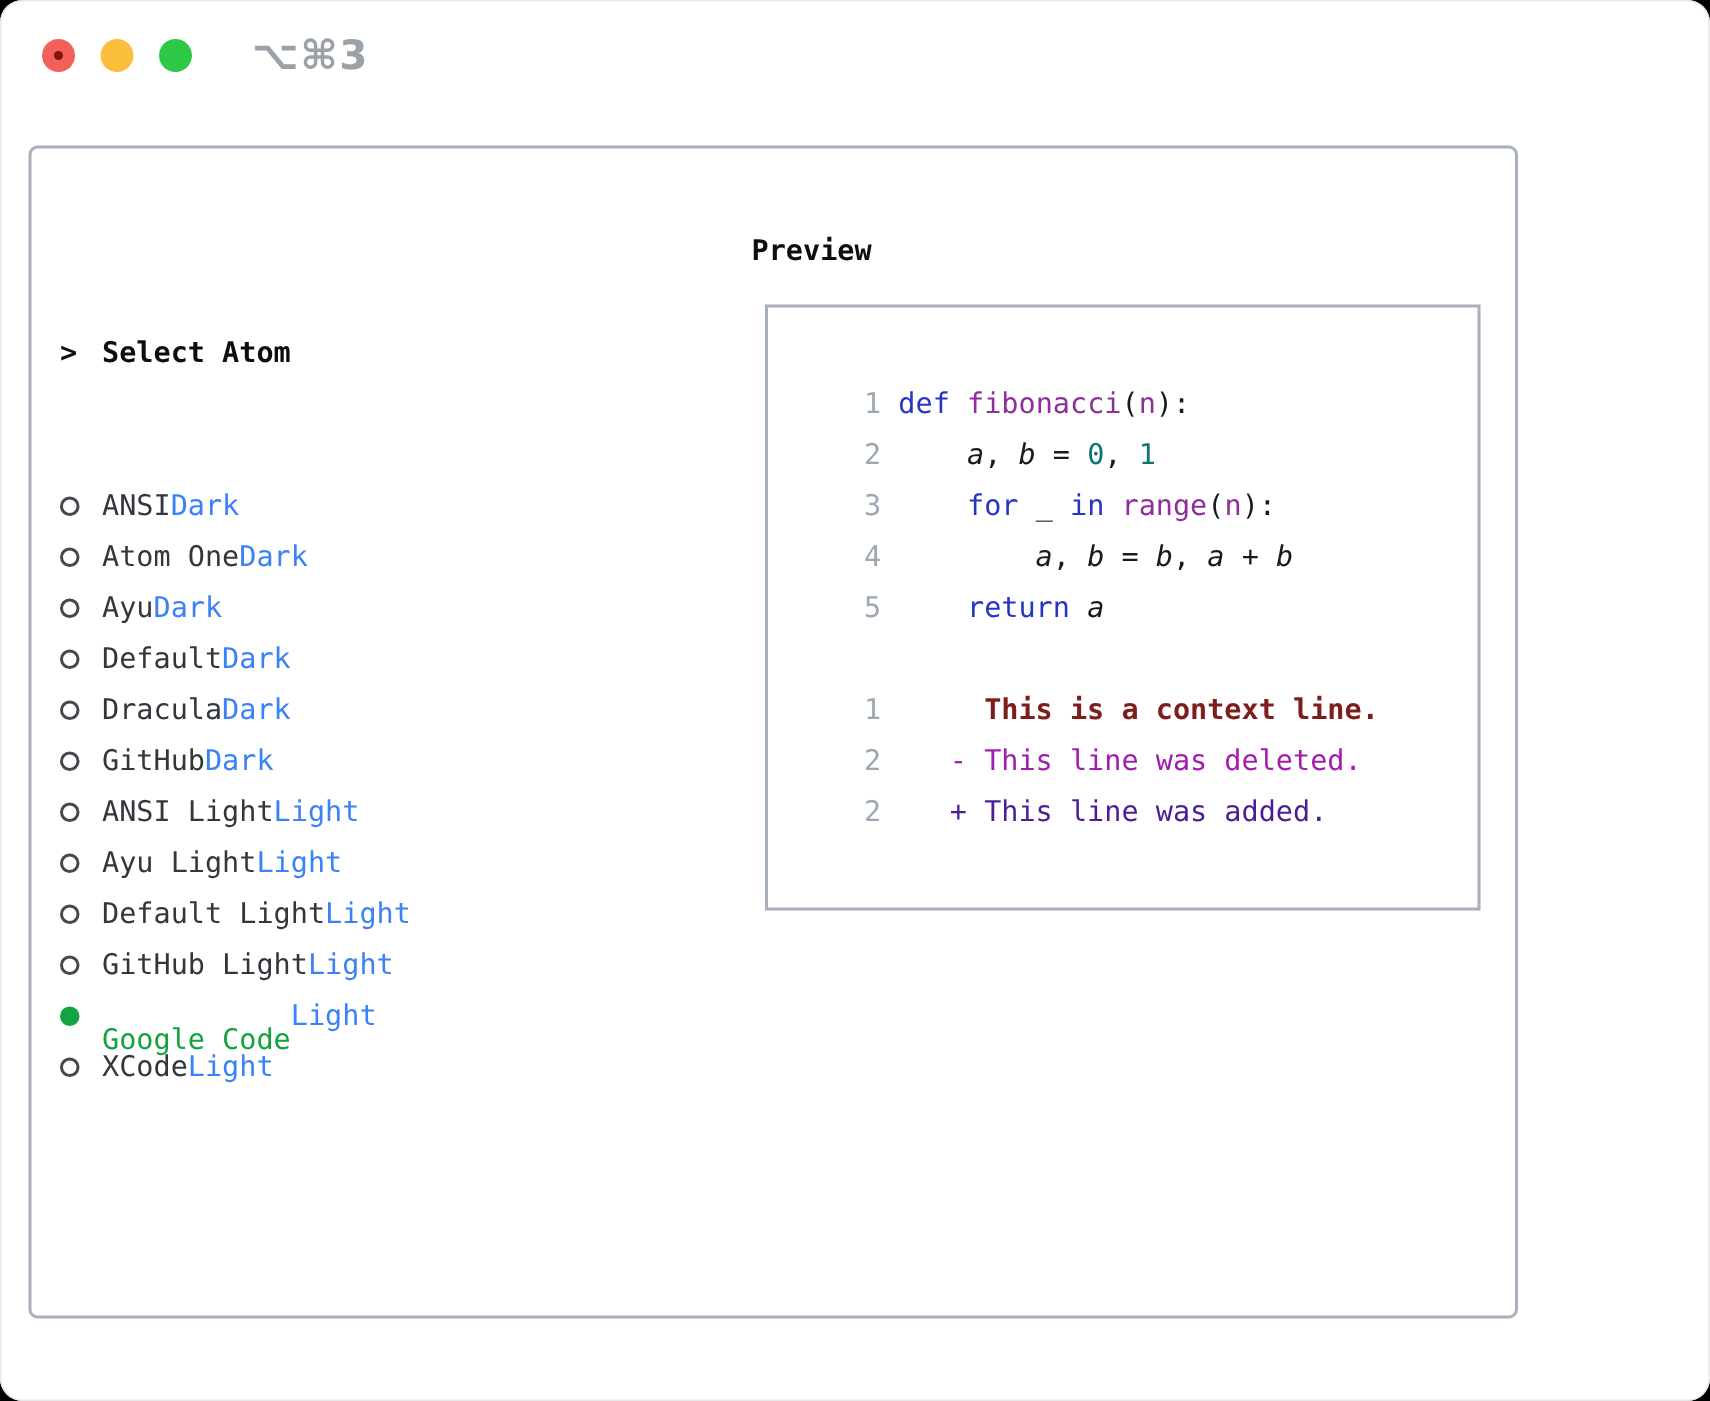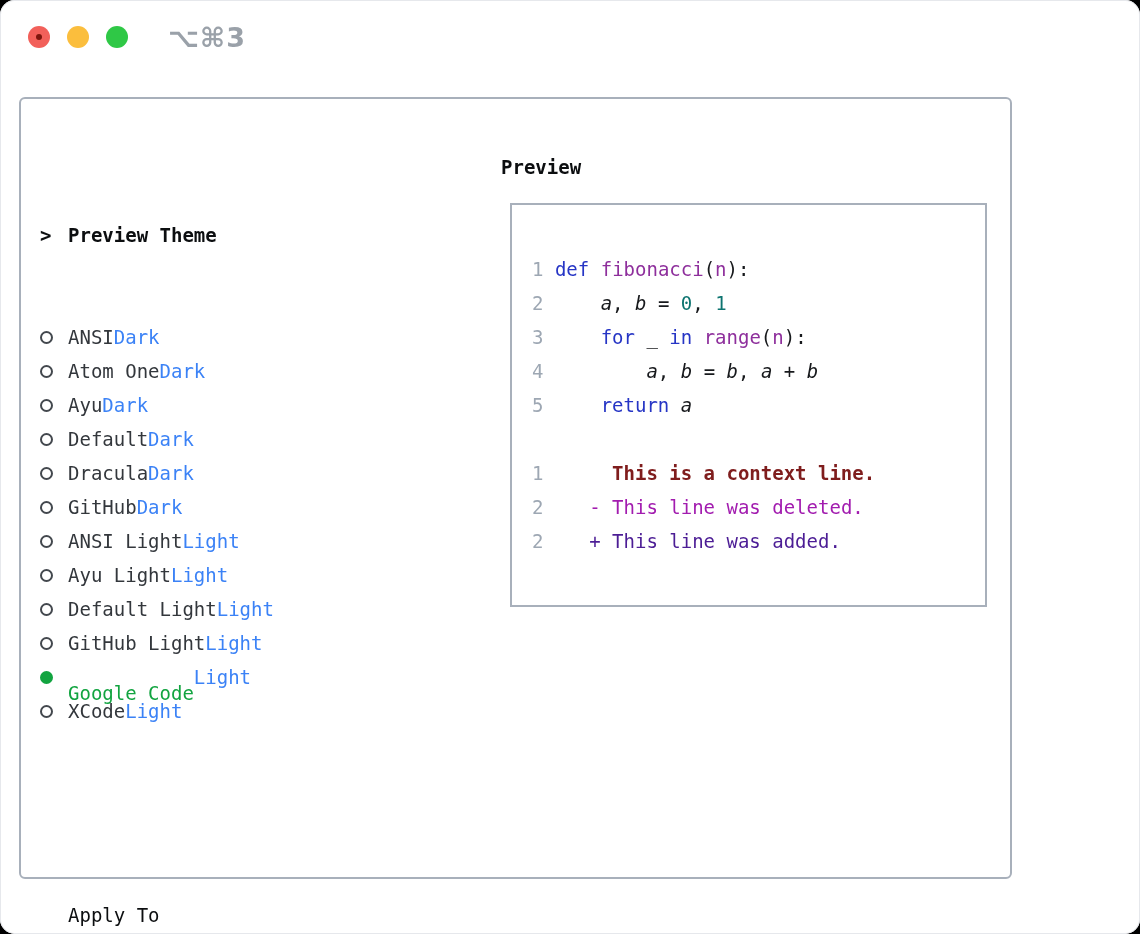--- a/index.html
+++ b/index.html
@@ -43,21 +43,21 @@
   .apply-hdr { padding-left:28px; color:#0c0e10; }
   .left-col  { position:absolute; left:19px; top:51px; }
   .spacer { height:34px; }
   
   .preview-label { position:absolute; left:480px; top:51px; font-weight:700; color:#0c0e10; }
   .preview-box {
     position:absolute; left:489px; top:104px; width:477px; height:404px;
     border:2px solid #a8b0bb; background:#fff;
   }
   .code { position:absolute; left:20px; top:47px; }
-  .code-line { height:34px; white-space:pre; }
+  .code-line { height:34px; white-space:pre;margin-left:44px; }
   .lnum { color:#9da7b3; }
   .kw  { color:#2635c5; }
   .fn  { color:#8e2f9c; }
   .arg { color:#8e2f9c; }
   .var { color:#17191c; font-style:italic; }
   .lit { color:#0d7470; }
   .pl  { color:#17191c; }
   .ctx { color:#7f1d1d;font-weight:bold; }
   .del { color:#a21caf; }
   .add { color:#4c1d95; }
@@ -71,25 +71,24 @@
     <div class="light close"></div>
     <div class="light min"></div>
     <div class="light zoom"></div>
     <div class="title">⌥⌘3</div>
   </div>
 
   <div class="panel">
 
     <div class="left-col mono">
       <div class="row">
-        <span class="prefix">&gt;</span><span class="hdr">Preview Theme</span>
+        <span class="prefix">&gt;</span><span class="hdr">Select Atom</span>
       </div>
       <div id="theme-list"><div class="row"><span class="bullet-cell"><span class="ring"></span></span><span class="name">ANSI</span> <span class="variant">Dark</span></div><div class="row"><span class="bullet-cell"><span class="ring"></span></span><span class="name">Atom One</span> <span class="variant">Dark</span></div><div class="row"><span class="bullet-cell"><span class="ring"></span></span><span class="name">Ayu</span> <span class="variant">Dark</span></div><div class="row"><span class="bullet-cell"><span class="ring"></span></span><span class="name">Default</span> <span class="variant">Dark</span></div><div class="row"><span class="bullet-cell"><span class="ring"></span></span><span class="name">Dracula</span> <span class="variant">Dark</span></div><div class="row"><span class="bullet-cell"><span class="ring"></span></span><span class="name">GitHub</span> <span class="variant">Dark</span></div><div class="row"><span class="bullet-cell"><span class="ring"></span></span><span class="name">ANSI Light</span> <span class="variant">Light</span></div><div class="row"><span class="bullet-cell"><span class="ring"></span></span><span class="name">Ayu Light</span> <span class="variant">Light</span></div><div class="row"><span class="bullet-cell"><span class="ring"></span></span><span class="name">Default Light</span> <span class="variant">Light</span></div><div class="row"><span class="bullet-cell"><span class="ring"></span></span><span class="name">GitHub Light</span> <span class="variant">Light</span></div><div class="row"><span class="bullet-cell"><span class="ring on"></span></span><span class="name sel">Google Code</span> <span class="variant">Light</span></div><div class="row"><span class="bullet-cell"><span class="ring"></span></span><span class="name">XCode</span> <span class="variant">Light</span></div></div>
       <div class="spacer"></div>
-      <div class="row apply-hdr">Apply To</div>
       
       
       
       
     </div>
 
     <div class="preview-label mono">Preview</div>
     <div class="preview-box">
       <div class="code mono" id="code-block"><div class="code-line"><span class="lnum">1</span><span class="pl"> </span><span class="kw">def</span><span class="pl"> </span><span class="fn">fibonacci</span><span class="pl">(</span><span class="arg">n</span><span class="pl">):</span></div><div class="code-line"><span class="lnum">2</span><span class="pl">     </span><span class="var">a</span><span class="pl">, </span><span class="var">b</span><span class="pl"> = </span><span class="lit">0</span><span class="pl">, </span><span class="lit">1</span></div><div class="code-line"><span class="lnum">3</span><span class="pl">     </span><span class="kw">for</span><span class="pl"> _ </span><span class="kw">in</span><span class="pl"> </span><span class="fn">range</span><span class="pl">(</span><span class="arg">n</span><span class="pl">):</span></div><div class="code-line"><span class="lnum">4</span><span class="pl">         </span><span class="var">a</span><span class="pl">, </span><span class="var">b</span><span class="pl"> = </span><span class="var">b</span><span class="pl">, </span><span class="var">a</span><span class="pl"> + </span><span class="var">b</span></div><div class="code-line"><span class="lnum">5</span><span class="pl">     </span><span class="kw">return</span><span class="pl"> </span><span class="var">a</span></div><div class="code-line"><span class="lnum"></span></div><div class="code-line"><span class="lnum">1</span><span class="pl">      </span><span class="ctx">This is a context line.</span></div><div class="code-line"><span class="lnum">2</span><span class="pl">    </span><span class="del">- This line was deleted.</span></div><div class="code-line"><span class="lnum">2</span><span class="pl">    </span><span class="add">+ This line was added.</span></div></div>
     </div>

